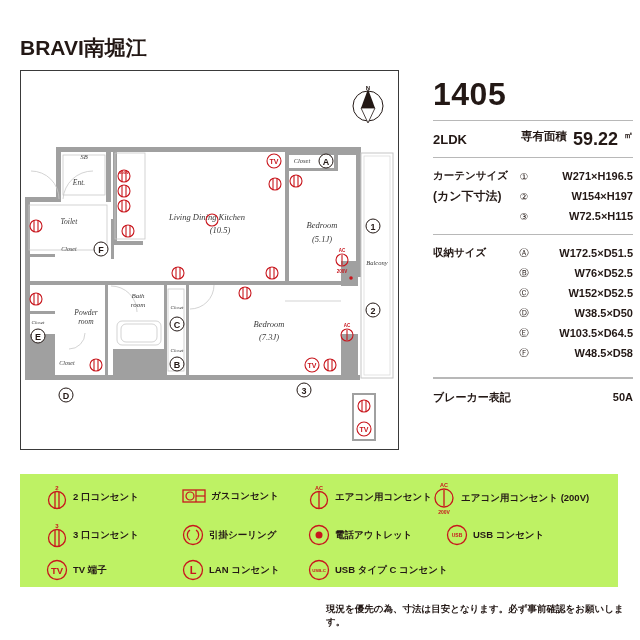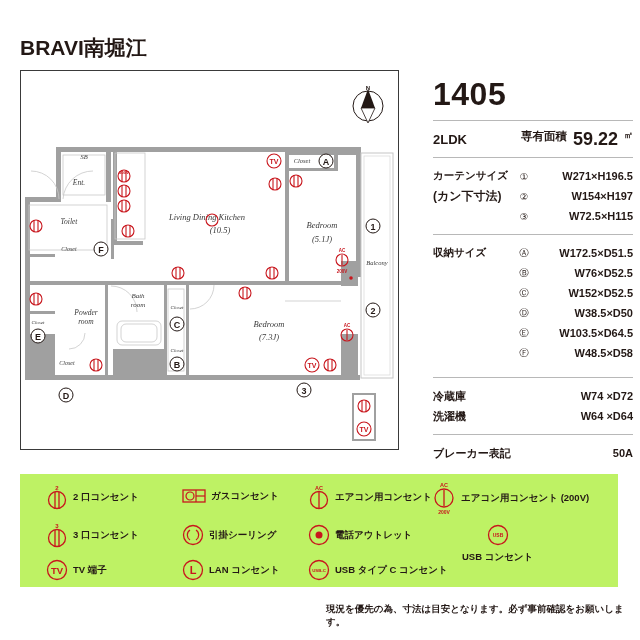--- a/index.html
+++ b/index.html
@@ -330,30 +330,20 @@
       <span class="spec-val">W103.5×D64.5</span>
       </div>
     <div class="spec-row">
         <span class="spec-label"></span>
       <span class="spec-mark">Ⓕ</span>
       <span class="spec-val">W48.5×D58</span>
       </div>
   </div>
   <div class="hr" style="margin-top:6px"></div>
 
-  <div class="section">
-    <div class="kv-row">
-      <span>冷蔵庫</span>
-      <span>W74 ×D72</span>
-    </div>
-    <div class="kv-row">
-      <span>洗濯機</span>
-      <span>W64 ×D64</span>
-    </div>
-  </div>
   <div class="hr"></div>
 
   <div class="section">
     <div class="kv-row">
       <span>ブレーカー表記</span>
       <span>50A</span>
     </div>
   </div>
 </div>
 
@@ -412,21 +402,21 @@
     </svg>
     <span>引掛シーリング</span>
   </div>
   <div class="leg-item" style="left:288px; top:50px;">
     <svg width="22" height="22" viewBox="0 0 22 22">
       <circle cx="11" cy="11" r="9.5" fill="none" stroke="#c8161d" stroke-width="1.3"></circle>
       <circle cx="11" cy="11" r="3.5" fill="#c8161d"></circle>
     </svg>
     <span>電話アウトレット</span>
   </div>
-  <div class="leg-item" style="left:442px; top:50px;flex-direction:column;">
+  <div class="leg-item" style="left:426px; top:50px;">
     <svg width="22" height="22" viewBox="0 0 22 22">
       <circle cx="11" cy="11" r="9.5" fill="none" stroke="#c8161d" stroke-width="1.3"></circle>
       <text x="11" y="13" font-size="5" font-weight="bold" fill="#c8161d" text-anchor="middle" font-family="Liberation Sans, sans-serif">USB</text>
     </svg>
     <span>USB コンセント</span>
   </div>
 
   <div class="leg-item" style="left:26px; top:85px;">
     <svg width="22" height="22" viewBox="0 0 22 22">
       <circle cx="11" cy="11" r="9.5" fill="none" stroke="#c8161d" stroke-width="1.3"></circle>

